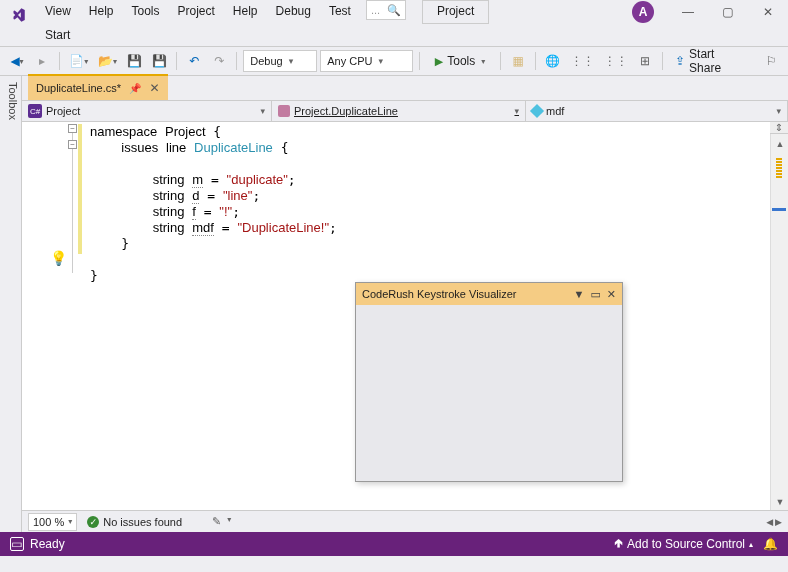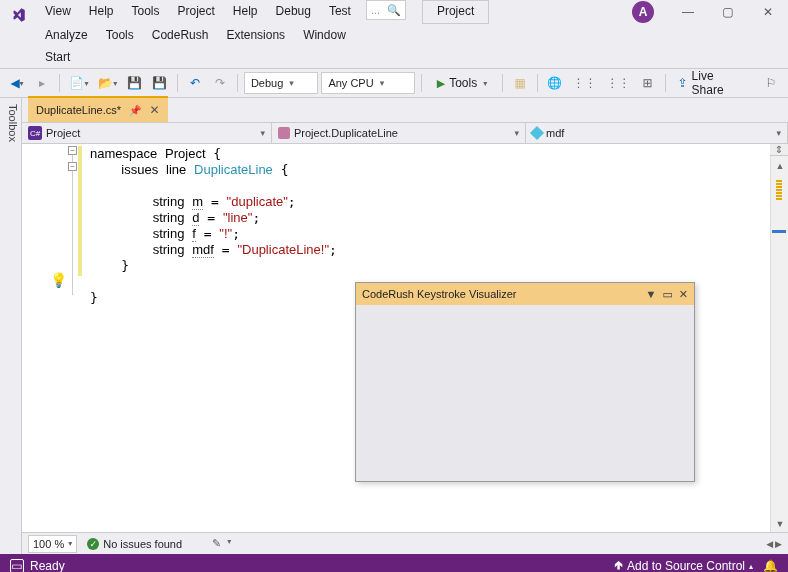--- a/index.html
+++ b/index.html
@@ -35,21 +35,21 @@
 .editor-col { flex: 1; display: flex; flex-direction: column; }
 .tab-strip { height: 24px; background: #eeeef2; display: flex; align-items: flex-end; padding-left: 6px; }
 .doc-tab { background: #f5cc84; height: 22px; display: flex; align-items: center; padding: 12px 8px; gap: 8px; font-size: 11px; border-top: 2px solid #e5a800; }
 .doc-tab .pin { color: #555; font-size: 10px; }
 .doc-tab .close { color: #555; font-size: 12px; }
 
 .nav-bar { height: 22px; background: #eeeef2; border-top: 1px solid #ccc; border-bottom: 1px solid #ccc; display: flex; }
 .nav-combo { display: flex; align-items: center; padding: 0 6px; font-size: 11px; gap: 4px; border-right: 1px solid #ccc; }
 .nav-combo .arr { margin-left: auto; font-size: 9px; color: #666; }
 .nc1 { width: 250px; }
-.nc2 { width: 254px; }
+.nc2 { width: 254px; text-decoration: underline; }
 .nc3 { flex: 1; }
 .csicon { width: 14px; height: 14px; background: #5c2d91; color: #fff; font-size: 8px; display: flex; align-items: center; justify-content: center; border-radius: 2px; }
 .methicon { width: 12px; height: 12px; background: #c27ba0; border-radius: 2px; }
 .fldicon { width: 10px; height: 10px; background: #4ec1e0; transform: rotate(45deg); }
 
 .code-area { flex: 1; display: flex; background: #fff; position: relative; }
 .margin { width: 64px; background: #fff; border-right: 0; position: relative; }
 .margin .change-bar { position: absolute; left: 56px; top: 2px; width: 4px; height: 130px; background: #f0e68c; }
 .outline { position: absolute; left: 46px; top: 2px; width: 10px; }
 .outline .box { width: 9px; height: 9px; border: 1px solid #999; background: #fff; font-size: 8px; line-height: 7px; text-align: center; color: #666; position: absolute; }
@@ -74,21 +74,21 @@
 .issues { display: flex; align-items: center; gap: 4px; }
 .issues .ok { width: 12px; height: 12px; border-radius: 50%; background: #388a34; color: #fff; font-size: 9px; display: flex; align-items: center; justify-content: center; }
 .nav-arrows { margin-left: 20px; display:flex; gap:6px; color:#666; }
 .updown { margin-left: auto; display:flex; gap:2px; color:#666; }
 
 .statusbar { height: 24px; background: #68217a; color: #fff; display: flex; align-items: center; padding: 0 10px; font-size: 12px; }
 .statusbar .ready-icon { width: 14px; height: 14px; border: 1px solid #fff; border-radius: 2px; margin-right: 6px; display:flex; align-items:center; justify-content:center; }
 .statusbar .right { margin-left: auto; display: flex; align-items: center; gap: 10px; }
 .statusbar .asc { display: flex; align-items: center; gap: 4px; }
 
-.kv-window { position: absolute; left: 355px; top: 282px; width: 340px; height: 200px; background: #eeeef2; border: 1px solid #999; box-shadow: 2px 2px 6px rgba(0,0,0,0.2); }
+.kv-window { position: absolute; left: 355px; top: 282px; width: 268px; height: 200px; background: #eeeef2; border: 1px solid #999; box-shadow: 2px 2px 6px rgba(0,0,0,0.2); }
 .kv-title { height: 22px; background: #f5cc84; display: flex; align-items: center; padding: 0 6px; font-size: 11px; }
 .kv-title .ctrls { margin-left: auto; display: flex; gap: 6px; color: #444; font-size: 11px; }
 .kv-body { background: #e8e8ec; height: calc(100% - 22px); }
 </style>
 </head>
 <body>
 
 <div class="menubar-outer">
   <div class="menubar-left">
     <span class="vs-logo">
@@ -112,27 +112,20 @@
       </div>
       <div class="proj-btn">Project</div>
       <div class="title-right">
         <div class="avatar">A</div>
         <div class="win-btn">—</div>
         <div class="win-btn">▢</div>
         <div class="win-btn">✕</div>
       </div>
     </div>
     <div class="menu-row">
-      <div class="menu-item">Analyze</div>
-      <div class="menu-item">Tools</div>
-      <div class="menu-item">CodeRush</div>
-      <div class="menu-item">Extensions</div>
-      <div class="menu-item">Window</div>
-    </div>
-    <div class="menu-row">
       <div class="menu-item">Start</div>
     </div>
   </div>
 </div>
 
 <div class="toolbar">
   <div class="tb-btn">
       <span style="color:#0066b8">◀</span>
       <span style="font-size:8px;color:#666">▾</span>
     </div>
@@ -189,21 +182,21 @@
     </div>
   <div class="tb-btn">
       <span style="color:#666">⋮⋮</span>
     </div>
   <div class="tb-btn">
       <span style="color:#666">⊞</span>
     </div>
   <div class="tb-sep"></div>
   <div class="liveshare">
       <span style="color:#0066b8">⇪</span>
-      <span>Live Share</span>
+      <span>Start Share</span>
     </div>
   <div class="tb-btn" style="margin-left:6px">
       <span style="color:#666">⚐</span>
     </div>
 </div>
 
 <div class="main-area">
   <div class="toolbox-strip">Toolbox</div>
   <div class="editor-col">
     <div class="tab-strip">

